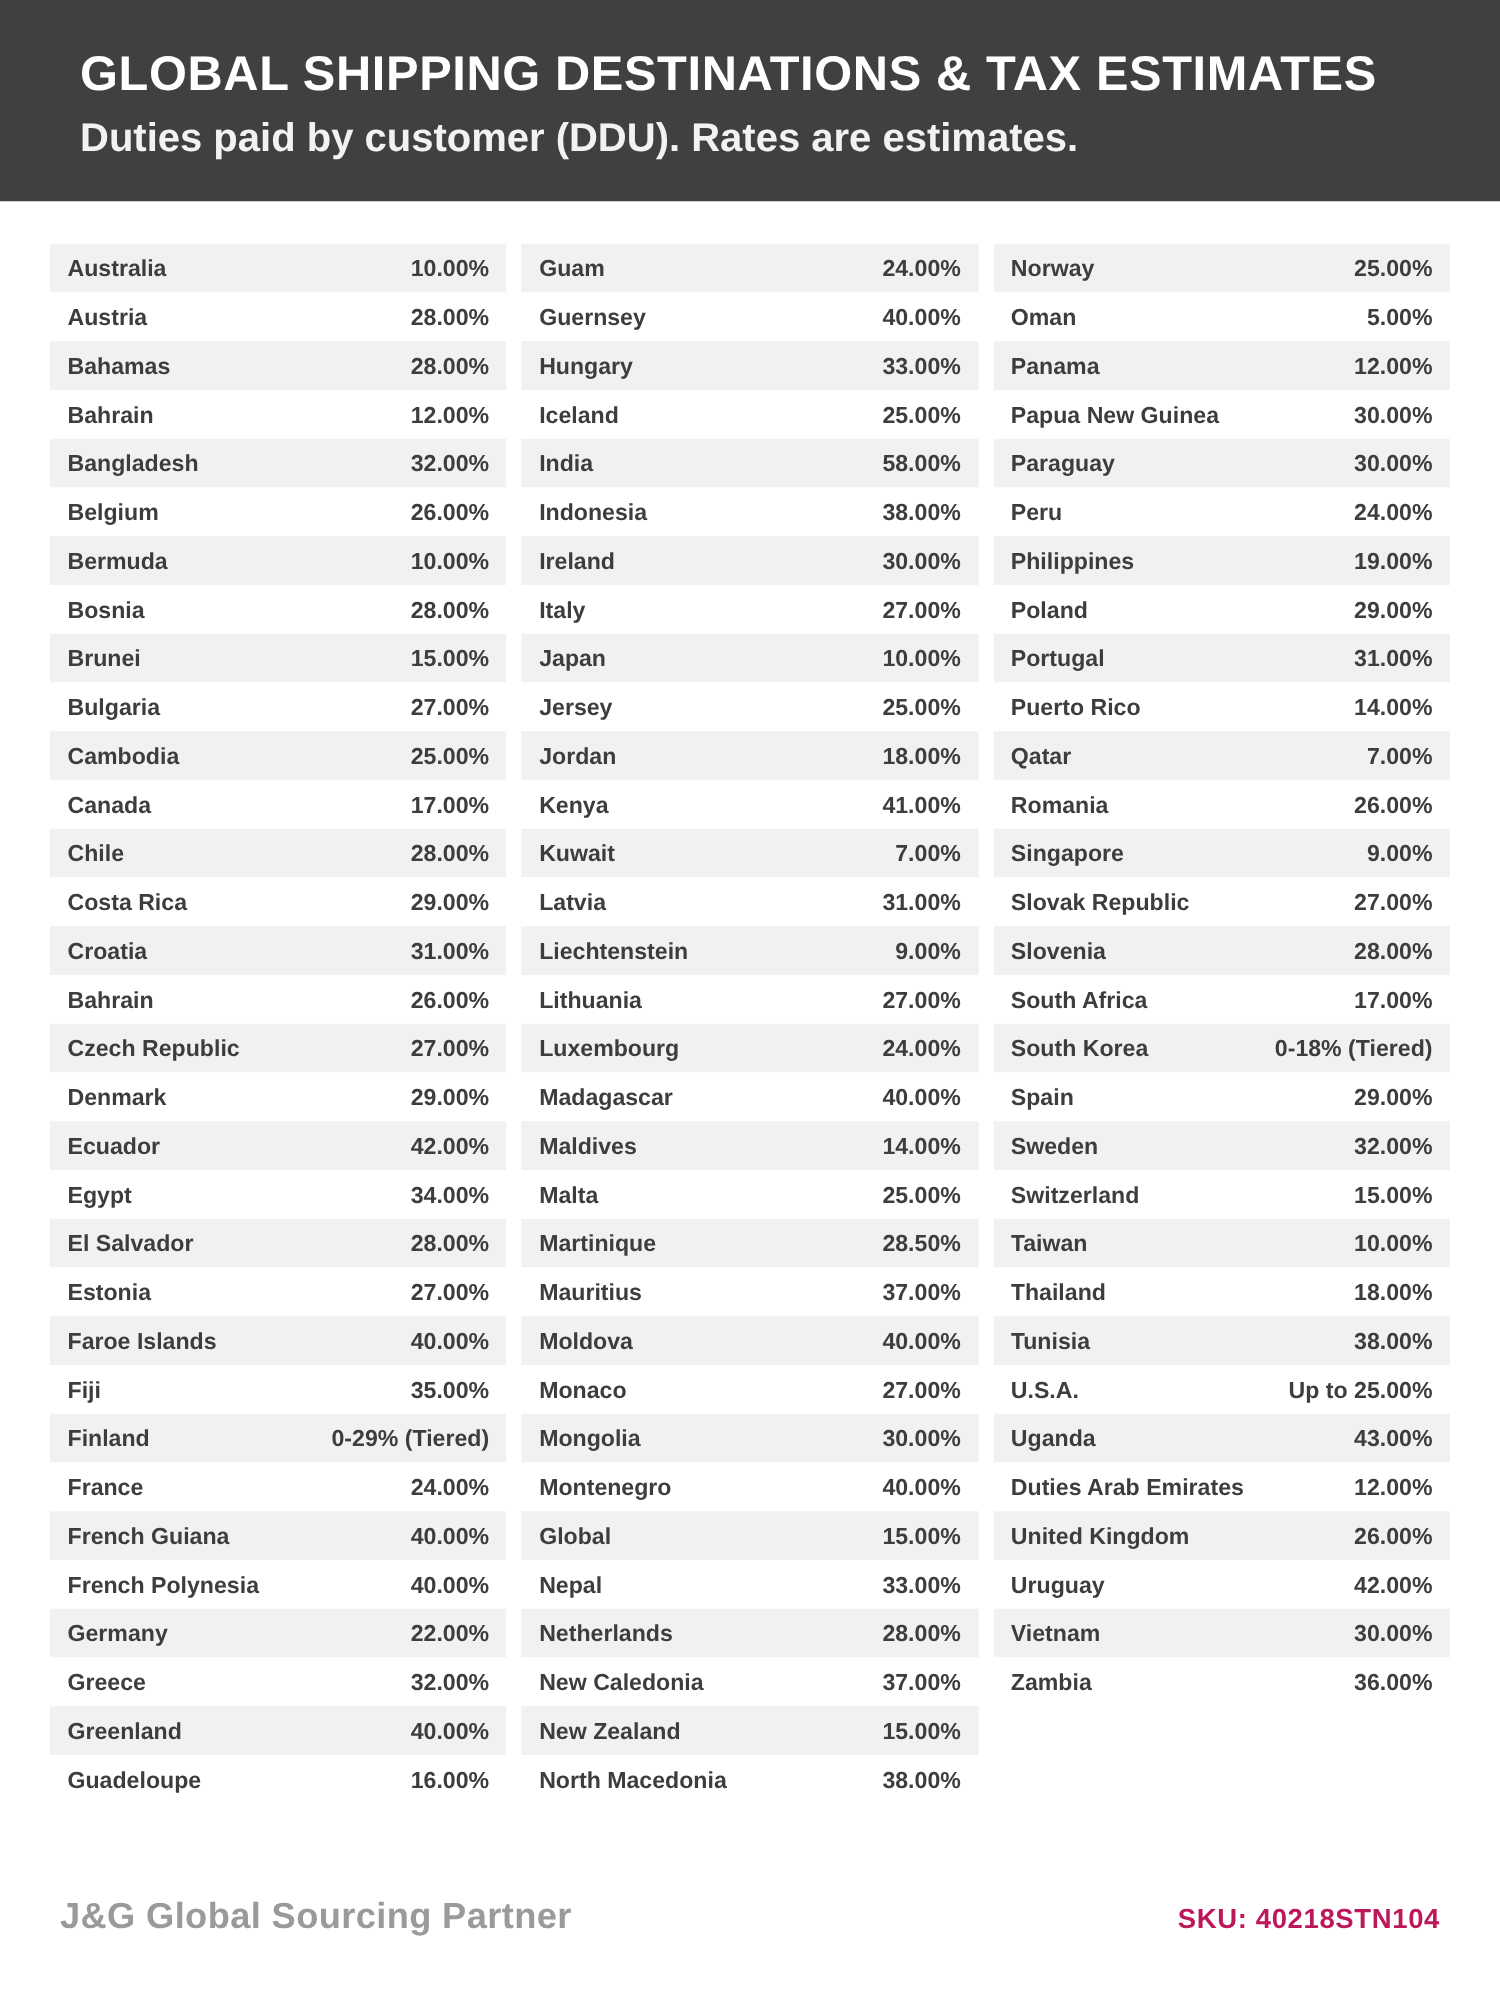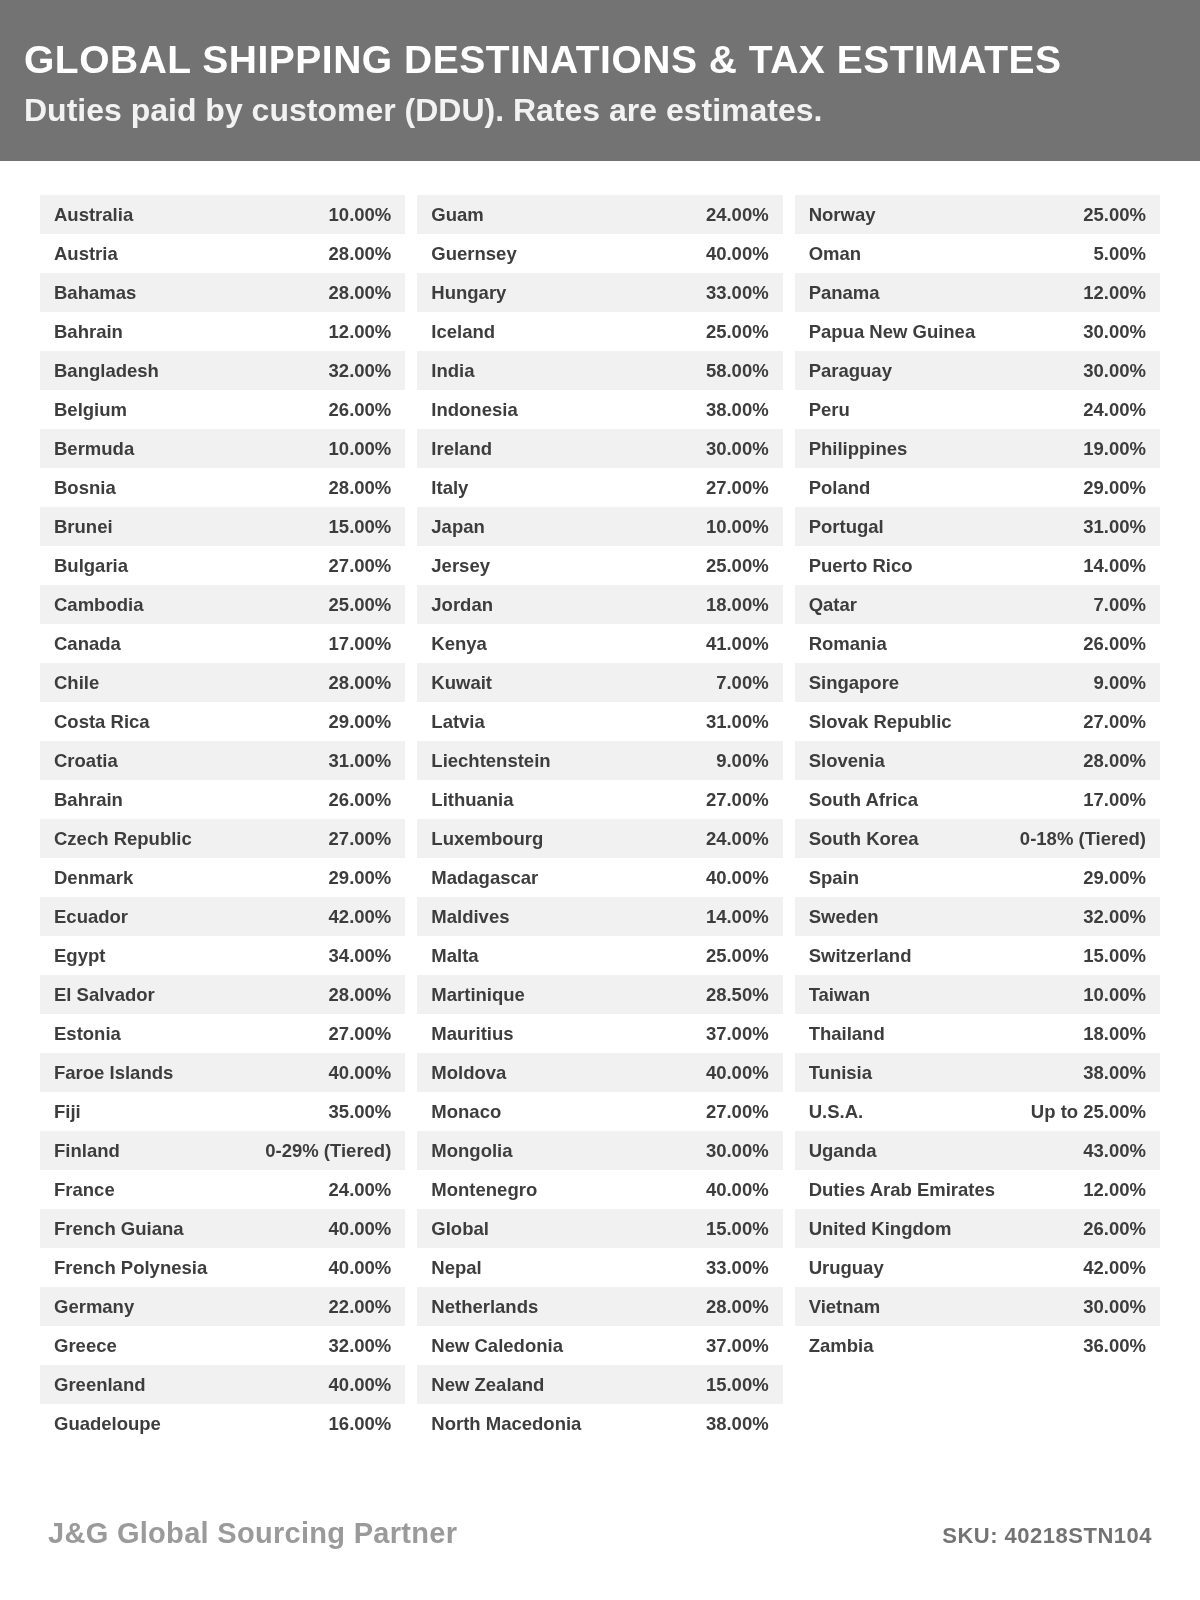--- a/index.html
+++ b/index.html
@@ -12,23 +12,23 @@
   }
   .page {
     position: relative;
     width: 1200px;
     height: 1600px;
     display: flex;
     flex-direction: column;
   }
   
   .header {
-    background: #737373;
+    background: #404040;
     color: #ffffff;
-    padding: 38px 48px 32px 24px;
+    padding: 38px 48px 32px 64px;
   }
   .header h1 {
     font-size: 39px;
     font-weight: 800;
     letter-spacing: 0.5px;
     color: #ffffff;
     white-space: nowrap;
   }
   .header p {
     margin-top: 10px;
@@ -83,21 +83,21 @@
   }
   .footer .brand {
     font-size: 29px;
     font-weight: 800;
     color: #9a9a9a;
     letter-spacing: 0.3px;
   }
   .footer .sku {
     font-size: 22px;
     font-weight: 700;
-    color: #737373;
+    color: #be185d;
     letter-spacing: 0.5px;
     text-align: right;
   }
 </style>
 </head>
 <body>
 
 <div class="page">
 
   <header class="header">

